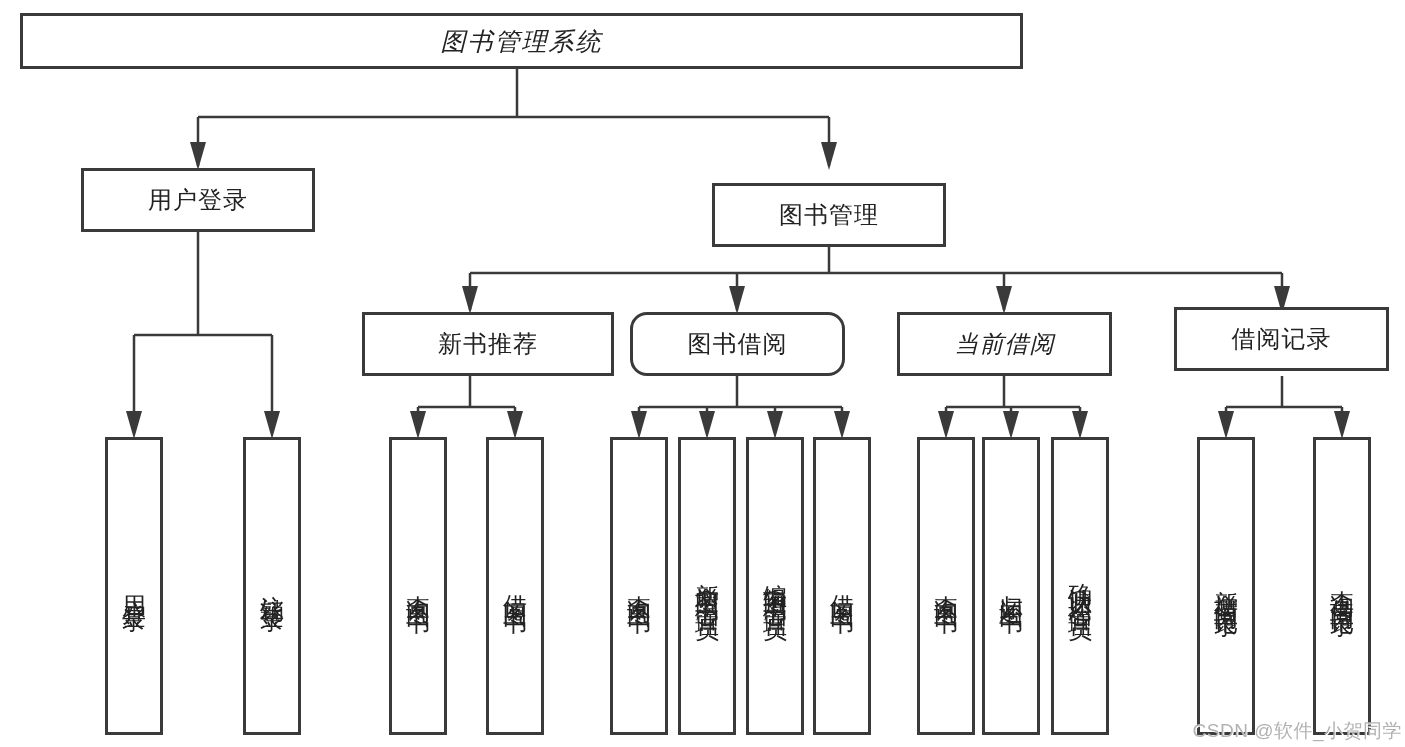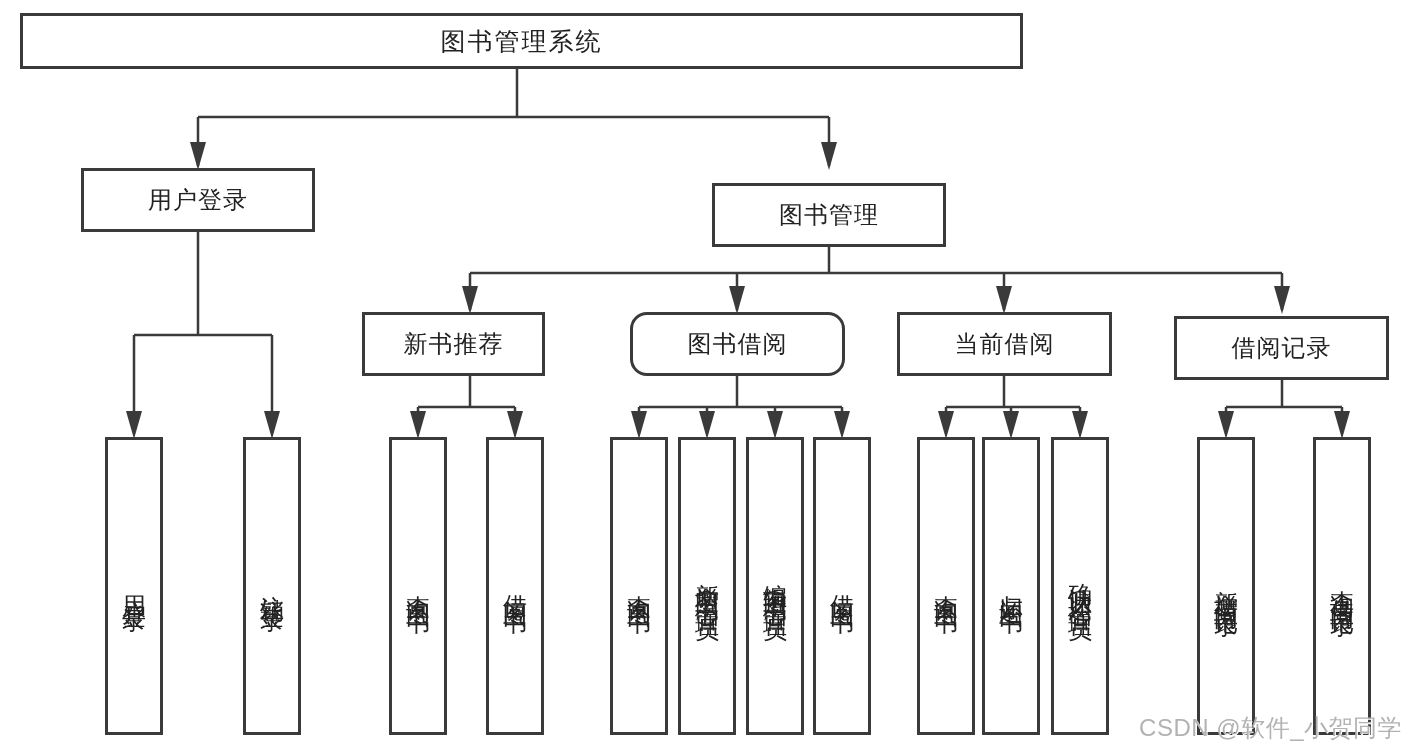--- a/index.html
+++ b/index.html
@@ -26,33 +26,33 @@
     display: flex;
     align-items: center;
     justify-content: center;
     text-align: center;
   }
   .hbox {
     font-size: 24px;
     letter-spacing: 1px;
     white-space: nowrap;
   }
-  .root-box { font-size: 25px; letter-spacing: 2px; }
+  .root-box { font-size: 25px; letter-spacing: 2px; font-style: italic; }
   .vbox {
     writing-mode: vertical-rl;
     text-orientation: mixed;
     font-size: 24px;
     letter-spacing: 5px;
     line-height: 1;
   }
   .watermark {
     position: absolute;
     right: 3px;
     bottom: 3px;
-    font-size: 24px;
+    font-size: 19px;
     letter-spacing: 0.5px;
     color: var(--watermark, #b2b2b2);
     text-shadow: 1px 1px 0 #ffffff;
     pointer-events: none;
     white-space: nowrap;
     text-align: center;
   }
 </style>
 </head>
 <body>
@@ -90,24 +90,24 @@
       <polygon points="1218,411 1234,411 1226,439"></polygon>
       <polygon points="1334,411 1350,411 1342,439"></polygon>
     </g>
   </svg>
 
   <div class="node hbox root-box" style="left:20px; top:13px; width:1003px; height:56px;">图书管理系统</div>
 
   <div class="node hbox" style="left:81px; top:168px; width:234px; height:64px;">用户登录</div>
   <div class="node hbox" style="left:712px; top:168px; width:234px; height:64px;margin-top:15px;">图书管理</div>
 
-  <div class="node hbox" style="left:362px; top:312px; width:183px; height:64px;">新书推荐</div>
+  <div class="node hbox" style="left:362px; top:312px; width:252px; height:64px;">新书推荐</div>
   <div class="node hbox" style="left:630px; top:312px; width:215px; height:64px;border-radius:17px;">图书借阅</div>
-  <div class="node hbox" style="left:897px; top:312px; width:215px; height:64px;">当前借阅</div>
-  <div class="node hbox" style="left:1174px; top:316px; width:215px; height:64px;">借阅记录</div>
+  <div class="node hbox" style="left:897px; top:312px; width:215px; height:64px;font-style:italic;">当前借阅</div>
+  <div class="node hbox" style="left:1174px; top:307px; width:215px; height:64px;">借阅记录</div>
 
   <div class="node vbox" style="left:105px; top:437px; width:58px; height:298px;">用户登录</div>
   <div class="node vbox" style="left:243px; top:437px; width:58px; height:298px;">注销登录</div>
 
   <div class="node vbox" style="left:389px; top:437px; width:58px; height:298px;">查询图书</div>
   <div class="node vbox" style="left:486px; top:437px; width:58px; height:298px;">借阅图书</div>
 
   <div class="node vbox" style="left:610px; top:437px; width:58px; height:298px;">查询图书</div>
   <div class="node vbox" style="left:678px; top:437px; width:58px; height:298px;">新增图书（管理员）</div>
   <div class="node vbox" style="left:746px; top:437px; width:58px; height:298px;">编辑图书（管理员）</div>

